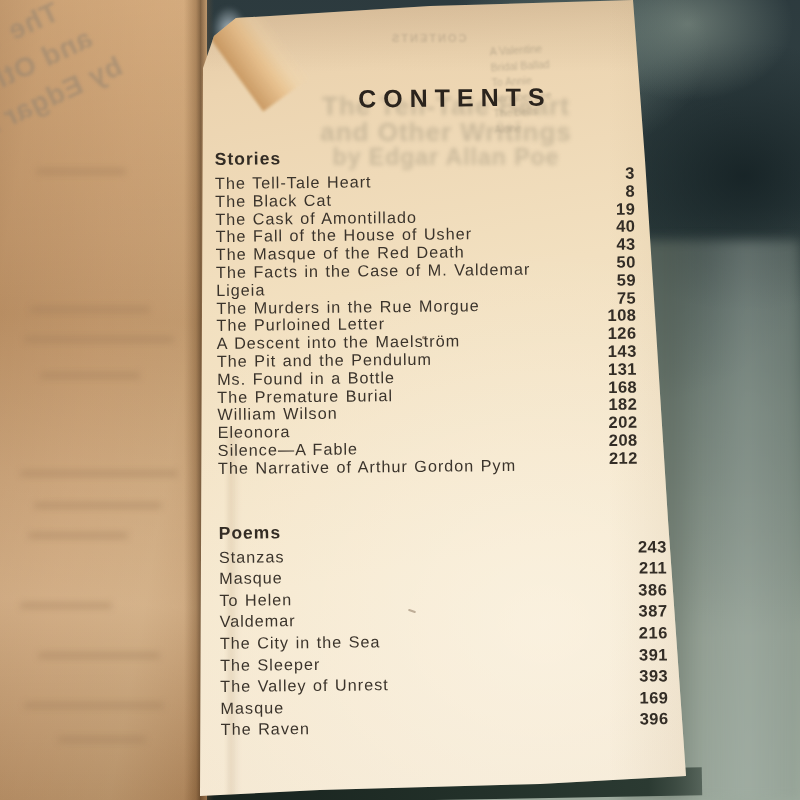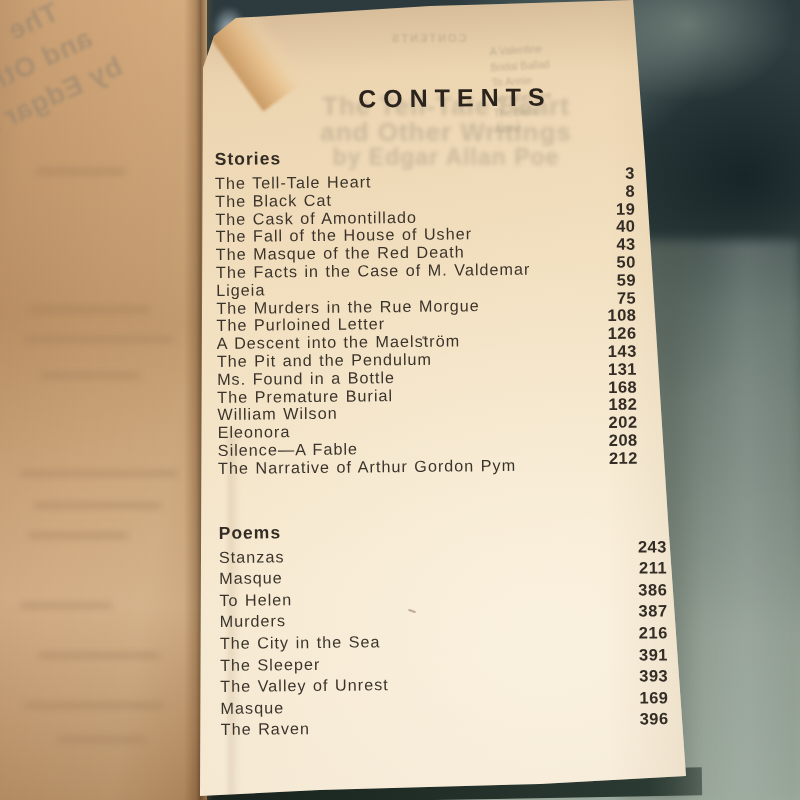--- a/index.html
+++ b/index.html
@@ -280,21 +280,21 @@
     <span class="toc-title">Masque</span>
     <span class="toc-page">211</span>
   </div>
 
   <div class="toc-row">
     <span class="toc-title">To Helen</span>
     <span class="toc-page">386</span>
   </div>
 
   <div class="toc-row">
-    <span class="toc-title">Murders</span>
+    <span class="toc-title">Valdemar</span>
     <span class="toc-page">387</span>
   </div>
 
   <div class="toc-row">
     <span class="toc-title">The City in the Sea</span>
     <span class="toc-page">216</span>
   </div>
 
   <div class="toc-row">
     <span class="toc-title">The Sleeper</span>

